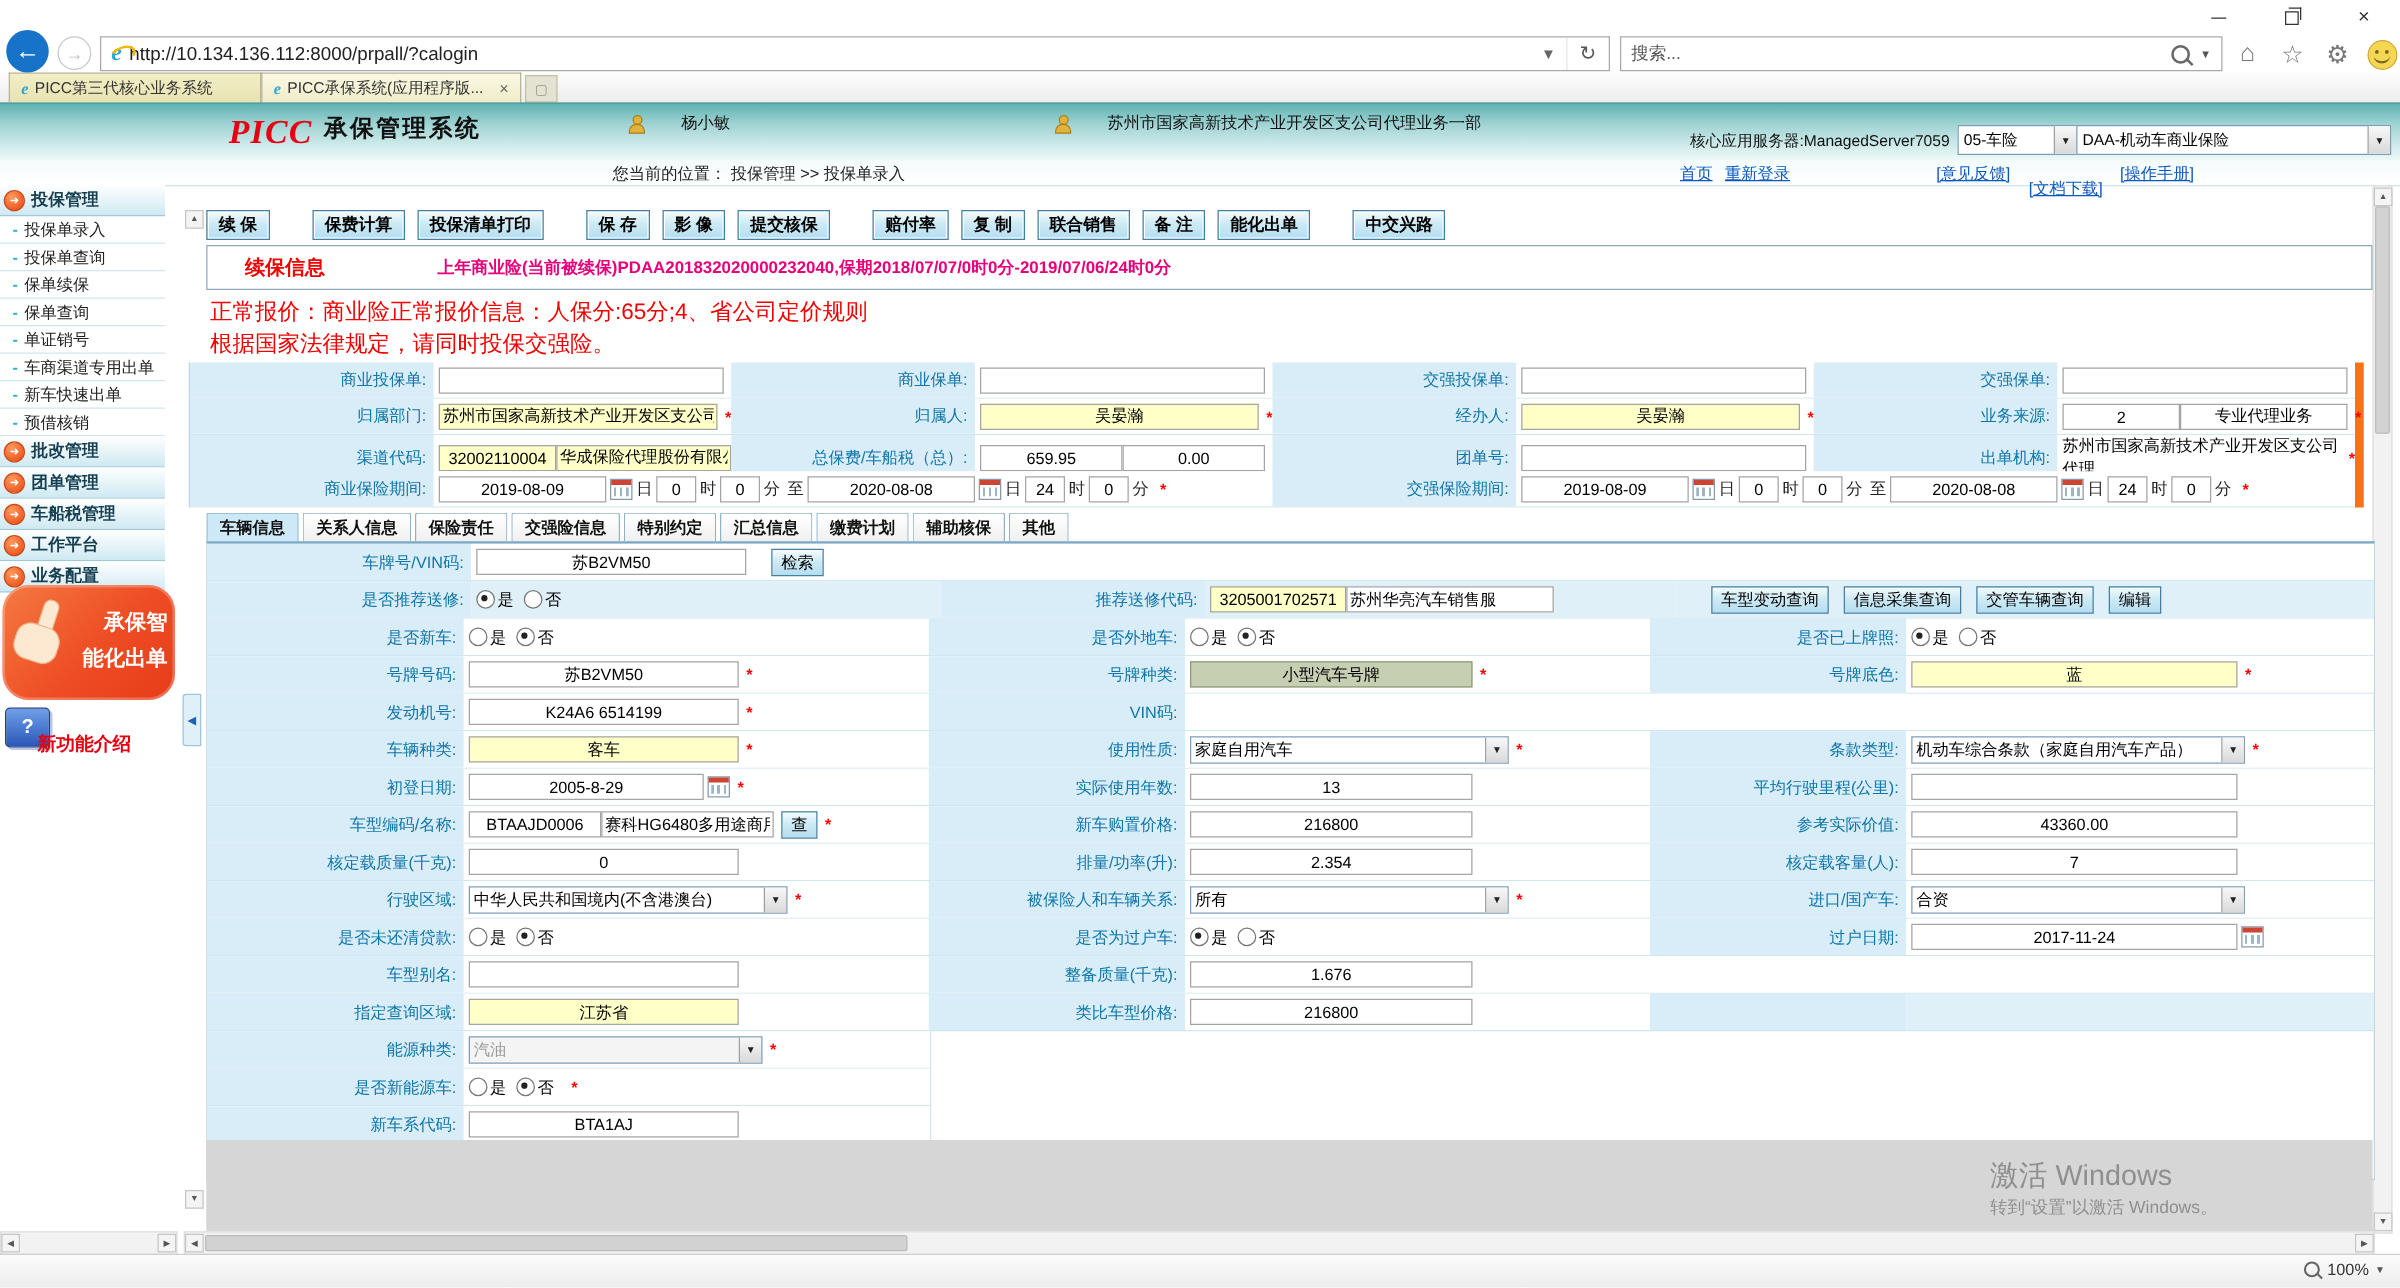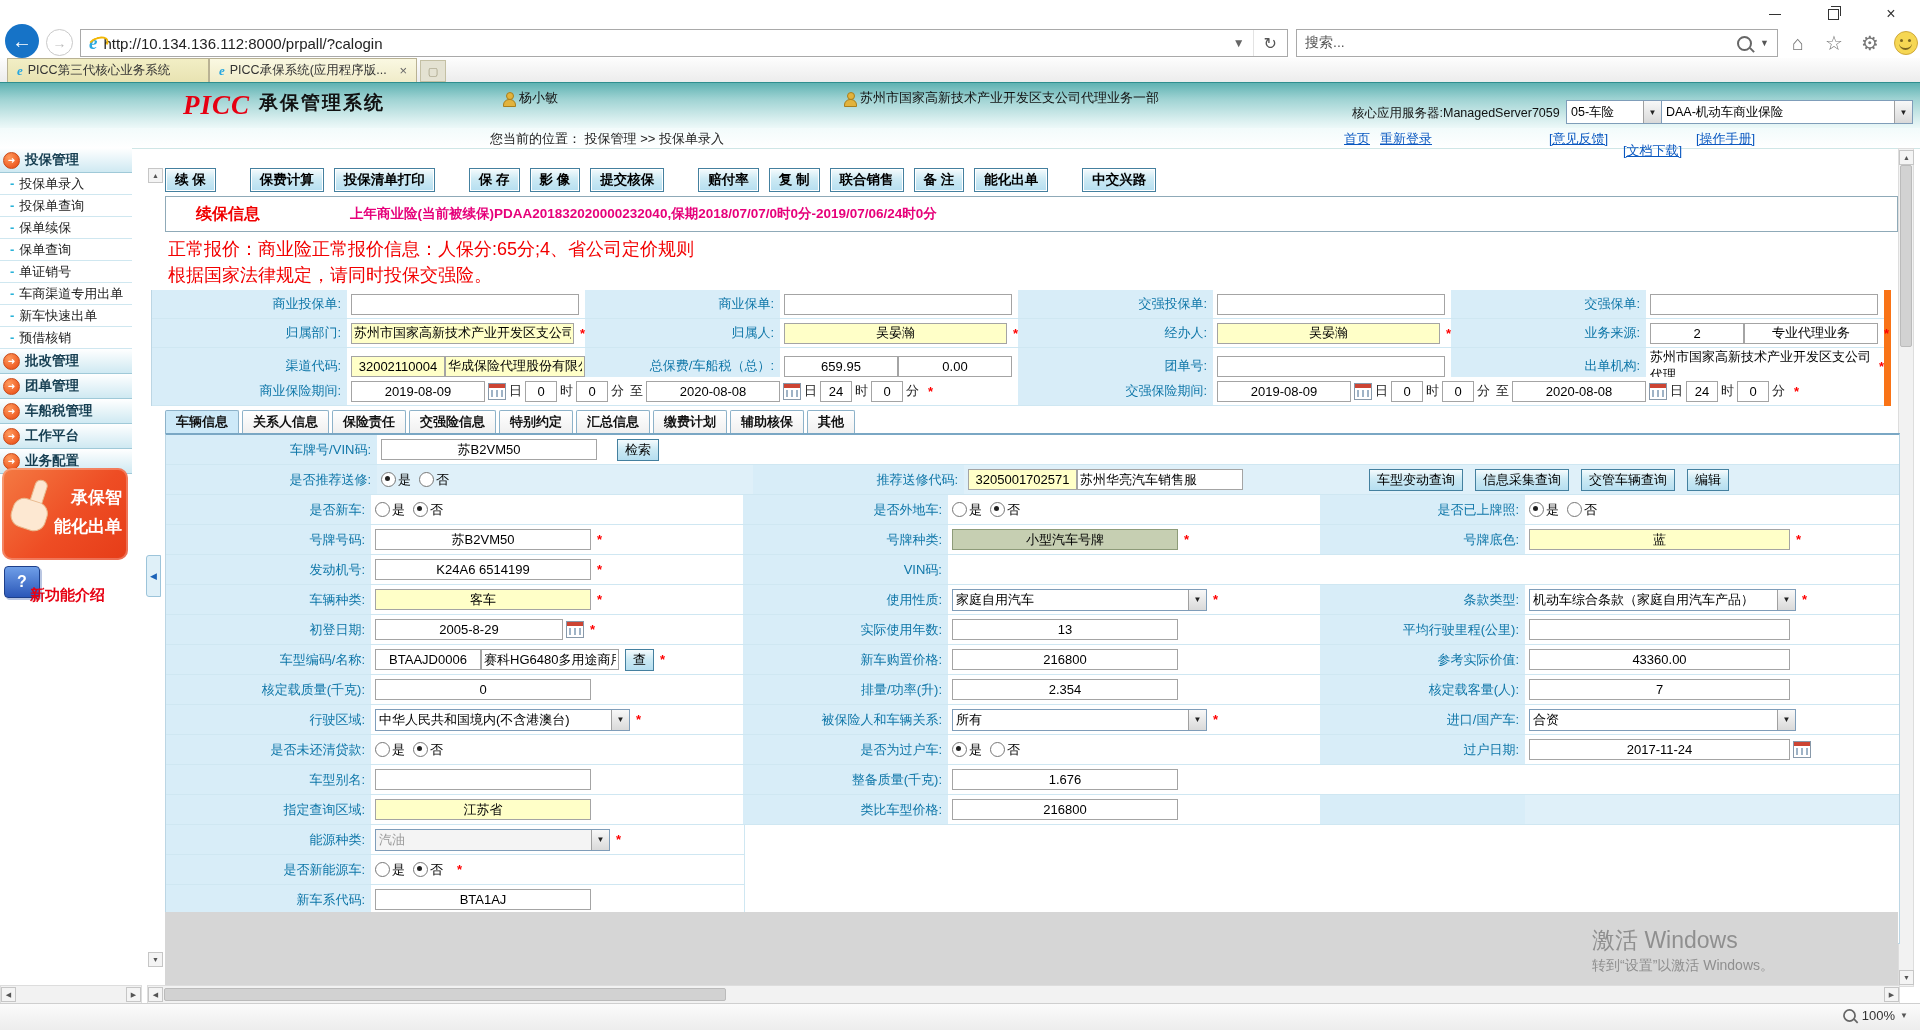--- a/index.html
+++ b/index.html
@@ -42,34 +42,34 @@
   .tabclose{margin-left:auto;color:#666;font-size:13px;padding-left:6px;}
   .newtab{width:24px;height:20px;margin-left:3px;background:#e4e2d2;border:1px solid #c4c0a4;display:flex;align-items:center;justify-content:center;color:#9a9577;font-size:11px;}
   
   .appheader{left:0;top:82px;width:1920px;height:46px;background:linear-gradient(180deg,#5fb2b2 0%,#9fd3d3 35%,#d9efef 80%,#effafa 100%);border-top:1px solid #2f8f8f;}
   .logo{left:183px;top:90px;display:flex;align-items:flex-start;}
   .logo .picc{font:italic bold 27px "Liberation Serif",serif;color:#e60012;letter-spacing:1px;}
   .logo .rest{font-weight:bold;font-size:19px;color:#111;margin-left:9px;letter-spacing:2px;}
   .person{width:13px;height:13px;position:relative;display:inline-block;margin-right:4px;}
   .person::before{content:"";position:absolute;left:4px;top:0;width:6px;height:6px;border-radius:50%;background:#e2b33c;border:1px solid #a87f1d;}
   .person::after{content:"";position:absolute;left:1px;top:7px;width:11px;height:6px;border-radius:6px 6px 0 0;background:#e2b33c;border:1px solid #a87f1d;}
-  .hdrsmall{font-size:13px;color:#111;display:flex;align-items:center;}
+  .hdrsmall{font-size:13px;color:#111;display:flex;align-items:center;gap:26px;}
   .servertxt{font-size:12.5px;color:#111;}
   .hsel{height:22px;border:1px solid #7f9db9;background:#fff;display:flex;align-items:center;font-size:12.5px;padding-left:4px;}
   .hsel .arr,.sel .arr{margin-left:auto;width:17px;align-self:stretch;background:linear-gradient(#f8f8f8,#d9d9d9);border-left:1px solid #a0a0a0;display:flex;align-items:center;justify-content:center;font-size:8px;color:#222;}
   .hdrline2{left:0;top:128px;width:1920px;height:20px;background:linear-gradient(#f2fbfb,#ffffff);border-bottom:1px solid #cfe6e6;}
   .crumb{font-size:13px;color:#222;}
   .bluelink{color:#0a58c0;text-decoration:underline;font-size:13px;}
   
   .sidebar{left:0;top:148px;width:132px;height:837px;background:#fff;}
   .side-sec{height:24px;display:flex;align-items:center;background:linear-gradient(#ffffff,#cfe9f2);border-bottom:1px solid #9fc9d8;font-weight:bold;font-size:13.5px;color:#173f52;}
   .oarrow{width:15px;height:15px;border-radius:50%;background:radial-gradient(circle at 35% 30%,#ff9a5c,#ee5a22 75%);border:1px solid #c84a18;color:#fff;font-size:9px;display:flex;align-items:center;justify-content:center;margin:0 5px 0 3px;flex:none;}
   .side-sub{height:21px;display:flex;align-items:center;border-bottom:1px solid #cfe7f0;font-size:13px;color:#222;padding-left:10px;}
   .dash{color:#28b2d8;font-weight:bold;margin-right:5px;}
-  .banner{left:2px;top:468px;width:126px;height:92px;border-radius:10px;background:linear-gradient(135deg,#f47a43 0%,#ee4d24 55%,#e63c18 100%);box-shadow:inset 0 0 0 2px rgba(255,255,255,.25);overflow:hidden;}
+  .banner{left:2px;top:468px;width:138px;height:92px;border-radius:21px;background:linear-gradient(135deg,#f47a43 0%,#ee4d24 55%,#e63c18 100%);box-shadow:inset 0 0 0 2px rgba(255,255,255,.25);overflow:hidden;}
   .banner .txt{position:absolute;right:6px;top:16px;text-align:right;color:#fff;font-weight:bold;font-size:17px;line-height:1.7;}
   .hand{position:absolute;left:10px;top:10px;width:40px;height:56px;transform:rotate(18deg);}
   .hand::before{content:"";position:absolute;left:16px;top:0;width:11px;height:34px;border-radius:6px;background:#fde8d2;border:1px solid #e8b98e;}
   .hand::after{content:"";position:absolute;left:2px;top:22px;width:34px;height:28px;border-radius:12px;background:#fde8d2;border:1px solid #e8b98e;}
   .nf-ico{left:4px;top:566px;width:34px;height:30px;border-radius:4px;background:linear-gradient(#6f9fe8,#2b57b8);border:1px solid #1d3f8a;color:#fff;font-weight:bold;display:flex;align-items:center;justify-content:center;font-size:16px;box-shadow:2px 2px 0 #b9c6e2;}
   .nf-txt{left:30px;top:586px;color:#e60012;font-weight:bold;font-size:15px;}
   
   .vstrip-l{left:148px;top:150px;width:14px;height:835px;}
   .vstrip-r{left:1898px;top:148px;width:14px;height:837px;background:#f2f2f2;border:1px solid #ddd;}
   .sarrbox{width:13px;height:13px;background:#f4f4f4;border:1px solid #c6c6c6;color:#555;font-size:7px;display:flex;align-items:center;justify-content:center;}

